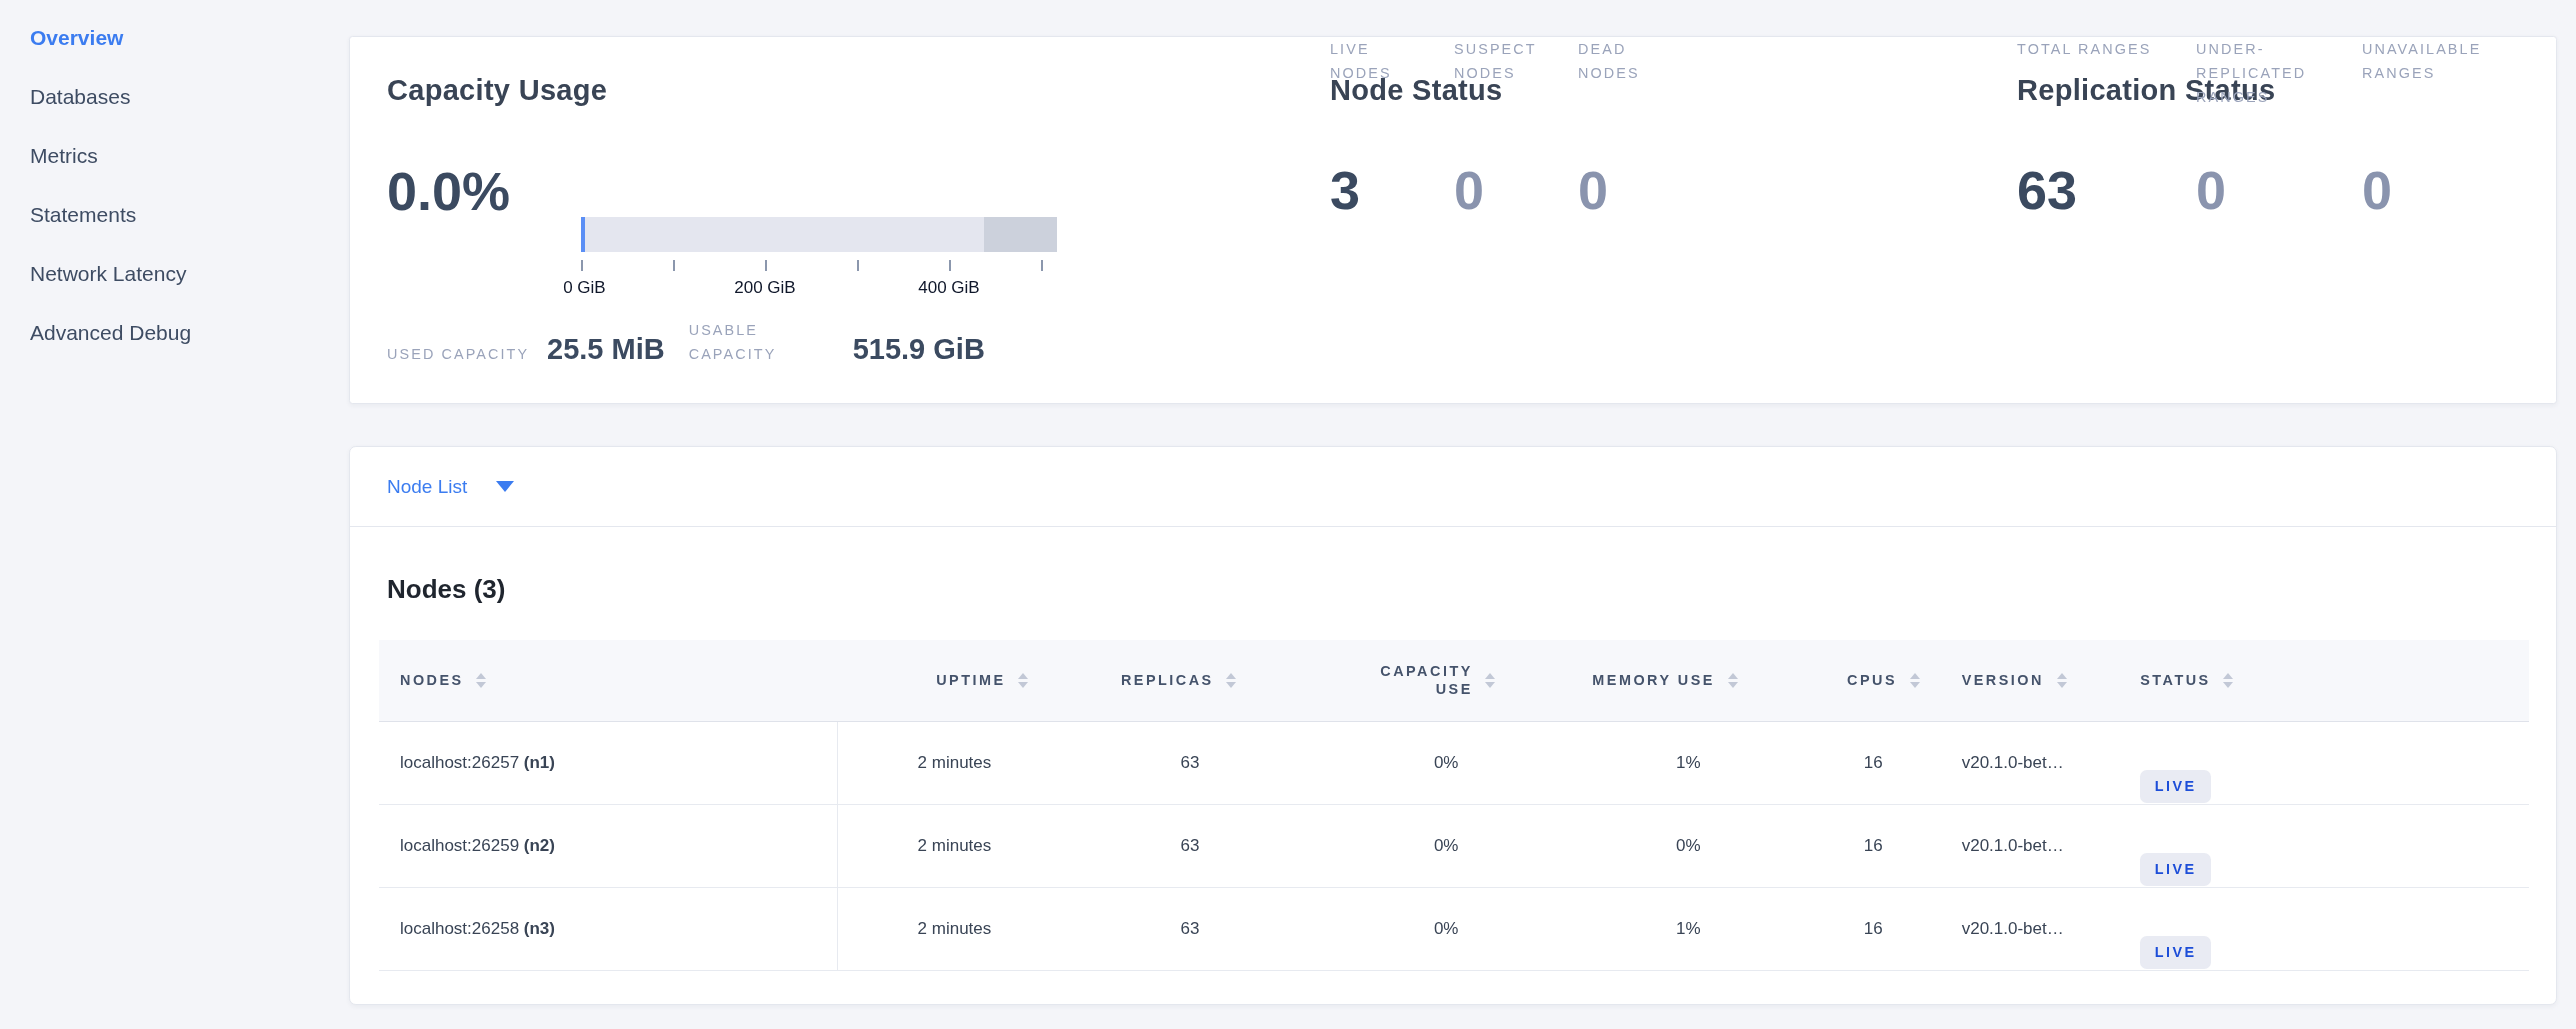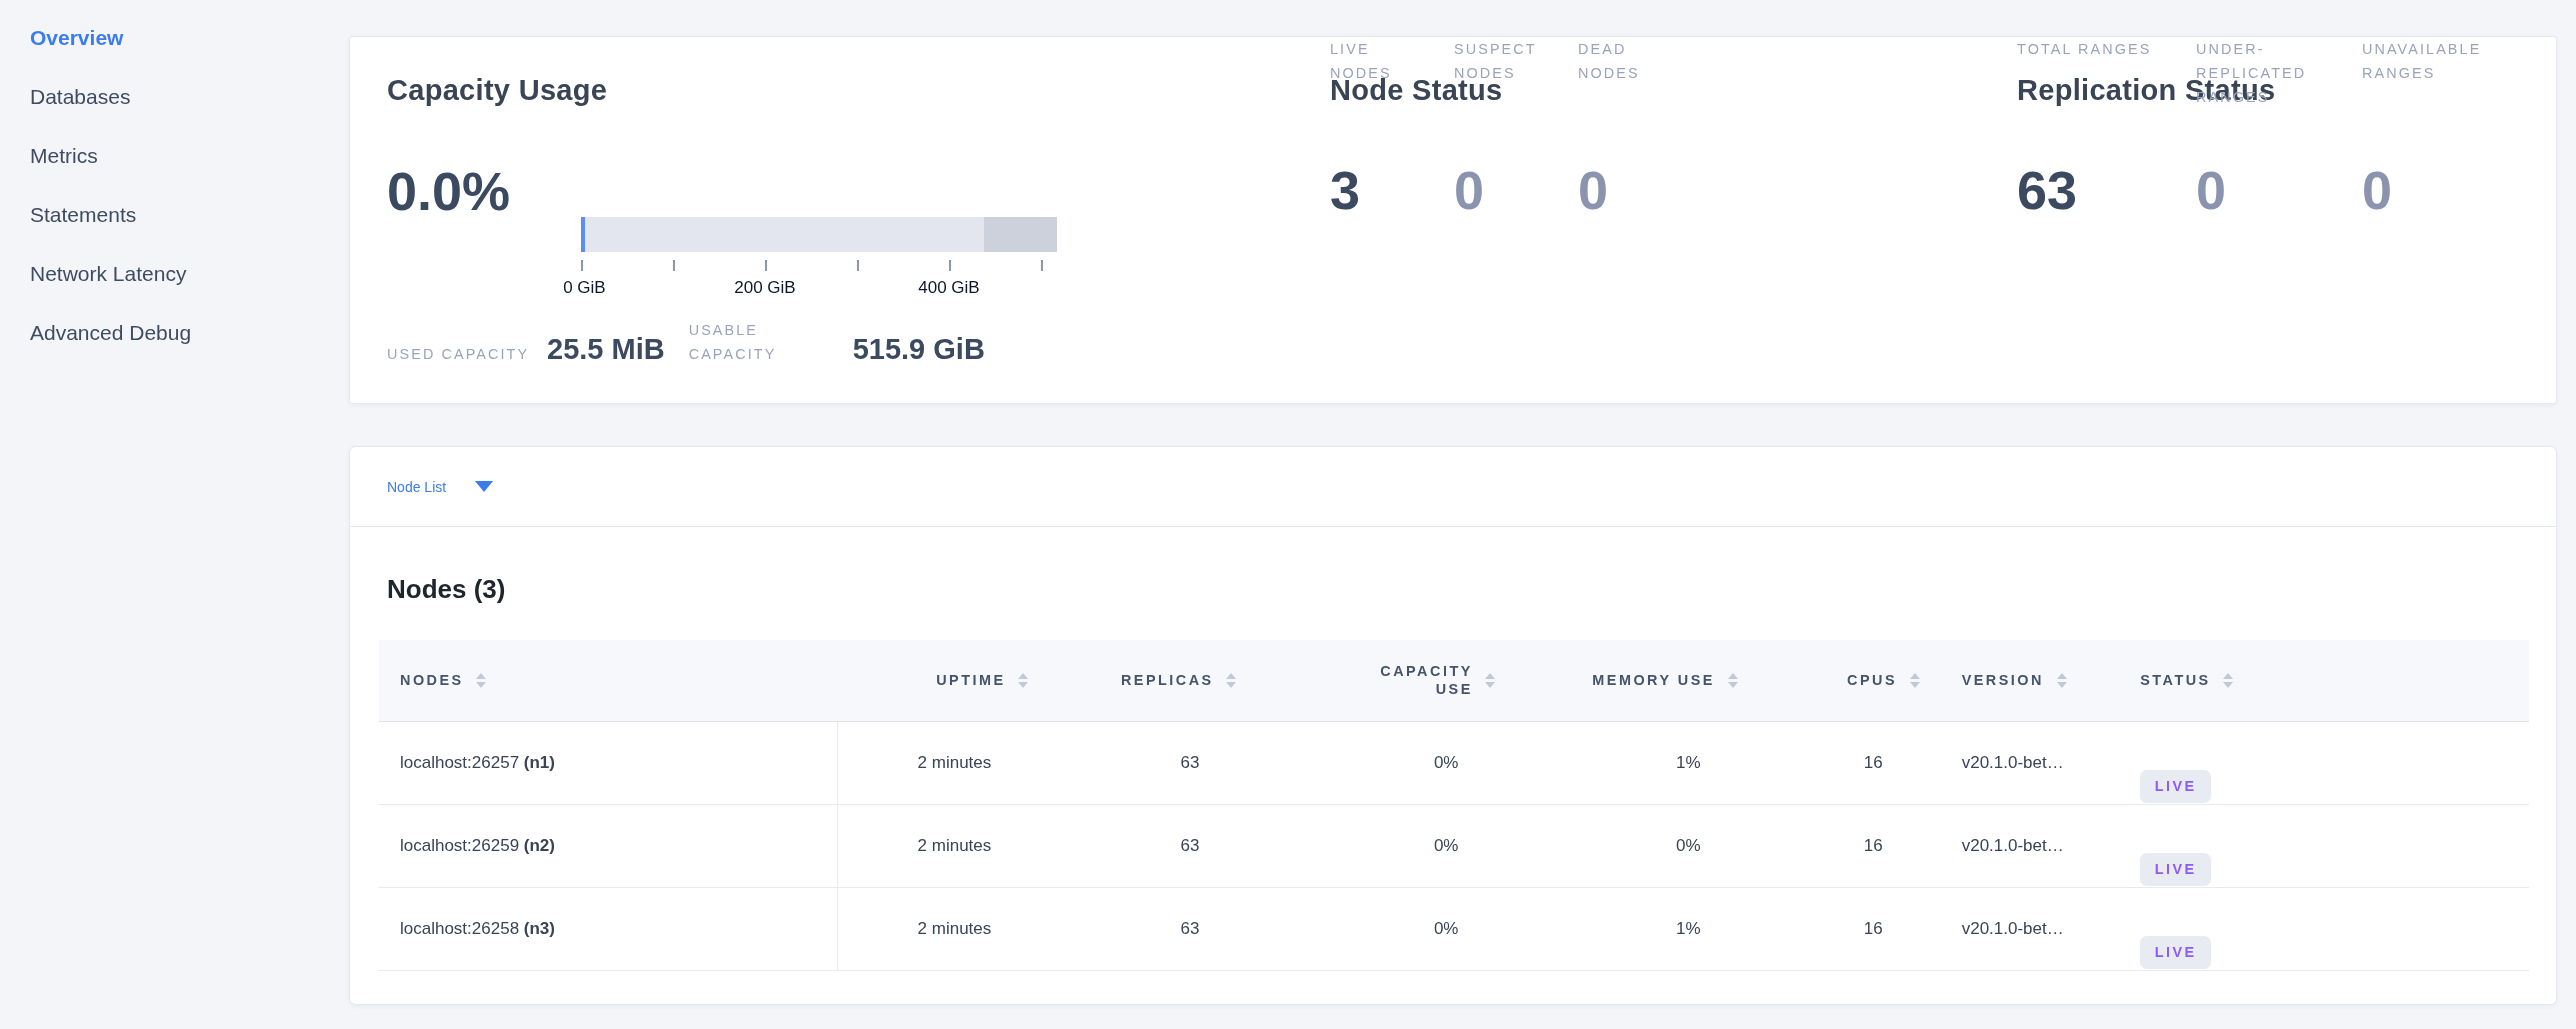--- a/index.html
+++ b/index.html
@@ -67,21 +67,21 @@
   .cap-stats .stat-label { width:160px; }
   .cap-stats .stat-label.second { width:127px; margin-left:24px; }
   .cap-value { font-size:29px; font-weight:600; color:#3b4a60; line-height:1; margin-bottom:1.7px; white-space:nowrap; }
   .cap-value.second { margin-left:37px; }
 
   
   .nodelist-bar {
     height:80px; border-bottom:0.8px solid #e4e7ee;
     display:flex; align-items:center; padding-left:37px; cursor:pointer;
   }
-  .nodelist-label { color:#3b7cf0; font-size:14px; font-weight:500; }
+  .nodelist-label { color:#3b7cf0; font-size:19px; font-weight:500; }
   .caret-down {
     width:0; height:0; margin-left:29px;
     border-left:9.3px solid transparent; border-right:9.3px solid transparent;
     border-top:11px solid #3b7cf0;
   }
 
   
   .nodes-title { position:absolute; left:37px; top:127px; font-size:26px; font-weight:600; color:#1f252e; }
   .table-wrap { position:absolute; left:29px; top:193px; width:2150px; }
   table { border-collapse:collapse; width:2150px; table-layout:fixed; }
@@ -104,21 +104,21 @@
   th.c-version { padding-left:42px; }
   th.c-status { padding-left:25.5px; }
 
   tbody td { height:83px; border-bottom:1.7px solid #e7eaf0; font-size:17px; color:#394455; background:#fff; }
   tbody td.right { text-align:right; padding-right:37px; }
   td.c-nodes { padding-left:21px; border-right:1.7px solid #e7eaf0; cursor:pointer; }
   td.c-nodes b { font-weight:700; }
   td.c-version { padding-left:42px; }
   td.c-status { padding-left:25.5px; }
   .badge {
-    display:inline-block; background:#e9ebf3; color:#8b5cf6;
+    display:inline-block; background:#e9ebf3; color:#1d4ed8;
     font-size:14.4px; font-weight:700; letter-spacing:2.5px;
     padding:9.3px 14.4px; border-radius:6.8px; line-height:1;margin-top:48px;
   }
 </style>
 </head>
 <body>
 
 <nav class="sidebar">
   <div class="nav-item active">Overview</div>
   <div class="nav-item">Databases</div>

